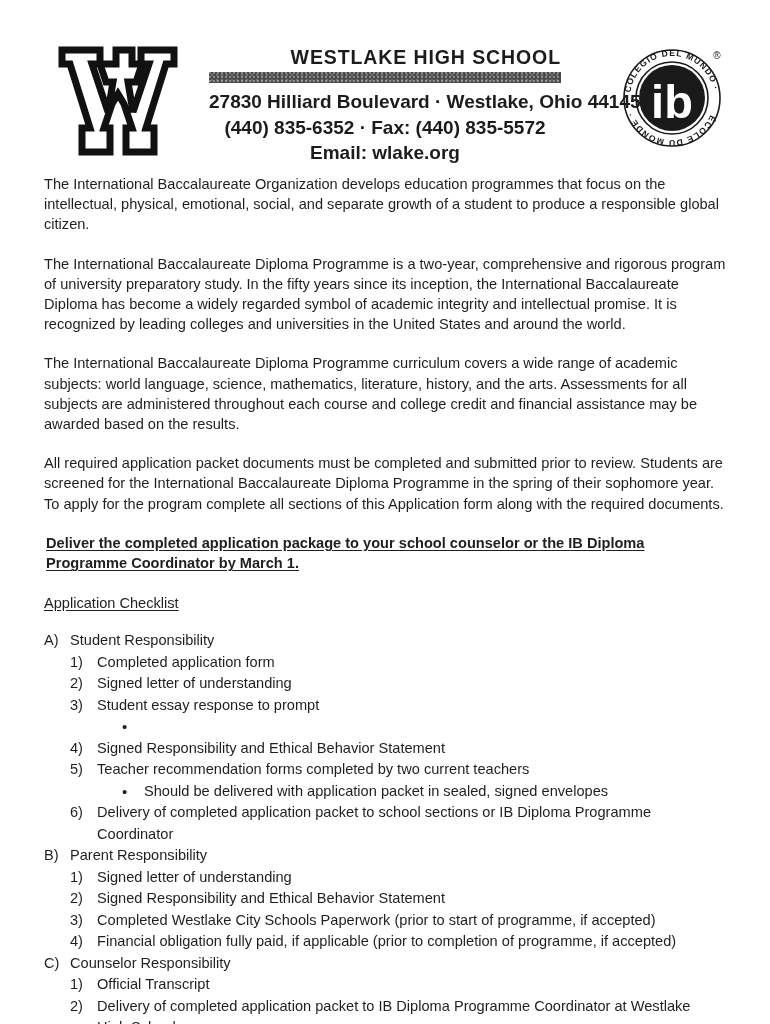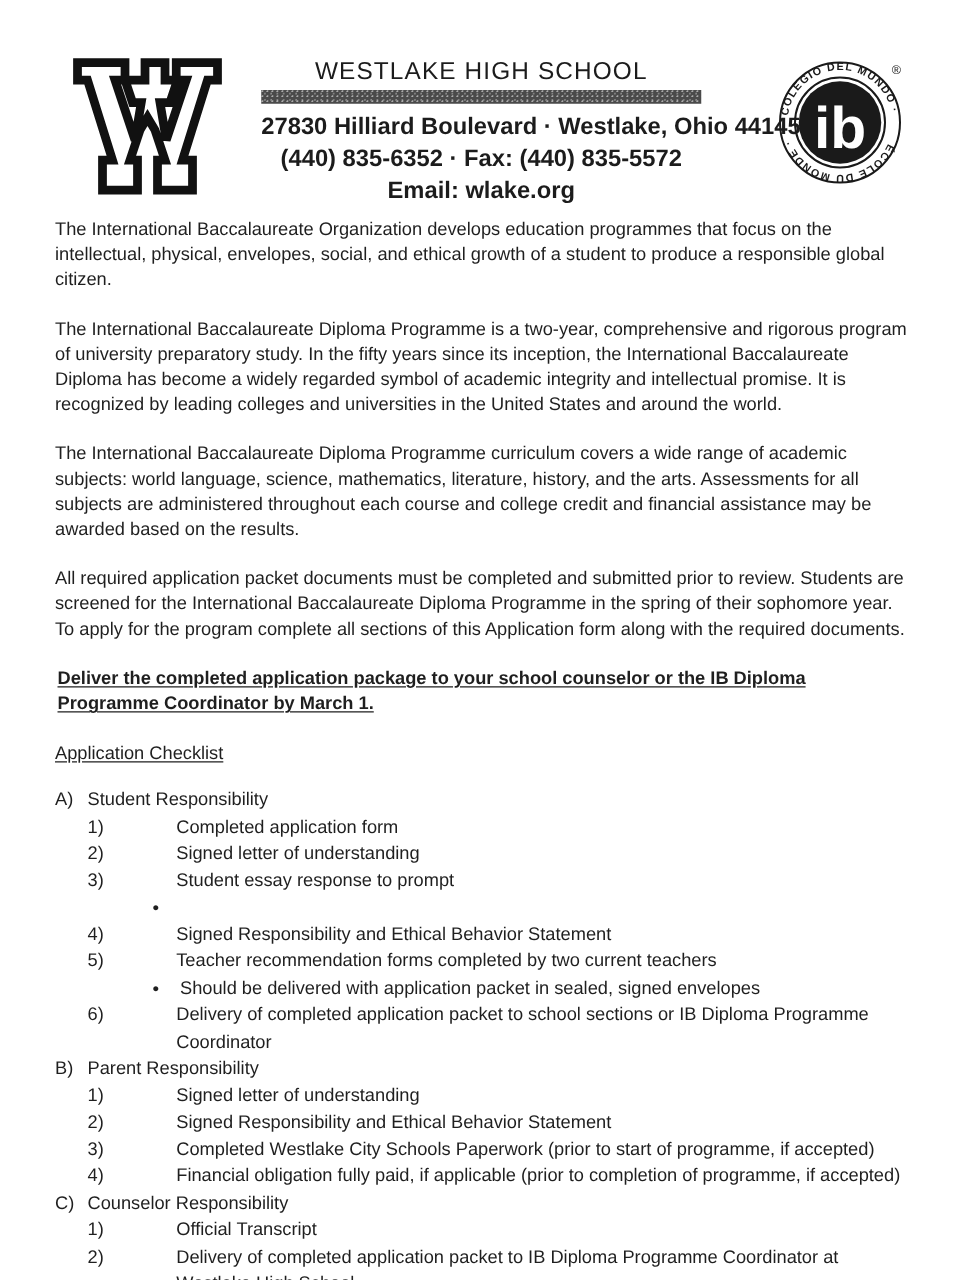--- a/index.html
+++ b/index.html
@@ -44,25 +44,26 @@
   .school-block {
     position: absolute;
     left: 165px;
     top: 6px;
     width: 352px;
     text-align: center;
   }
   .school-name {
     font-family: "Liberation Sans", sans-serif;
     font-size: 19.5px;
-    font-weight: normal;
+    font-weight: bold;
     letter-spacing: 0.9px;
     color: #1c1c1c;
     line-height: 1.15;
     white-space: nowrap;
+    text-align: right;
   }
   .rule-bar {
     margin: 4px 0 6px 0;
     height: 11px;
     width: 100%;
     background-color: #4a4a4a;
     background-image:
       radial-gradient(circle at 1px 1px, rgba(255,255,255,0.55) 0.6px, transparent 0.9px),
       radial-gradient(circle at 3px 3px, rgba(255,255,255,0.35) 0.6px, transparent 0.9px);
     background-size: 4px 4px, 5px 5px;
@@ -133,21 +134,20 @@
     line-height: 21.5px;
   }
   .num-marker {
     width: 27px;
     flex: 0 0 27px;
     text-align: left;
   }
   .num-text {
     flex: 1 1 auto;
     padding-right: 4px;
-    margin-left: 44px;
   }
 
   .bul-row {
     display: flex;
     align-items: flex-start;
     padding-left: 78px;
     line-height: 21.5px;
   }
   .bul-marker {
     width: 22px;
@@ -195,21 +195,21 @@
         </text>
         <text x="54" y="76" text-anchor="middle" font-family="'Liberation Sans', sans-serif" font-size="47" font-weight="bold" fill="#ffffff">ib</text>
         <text x="99" y="17" text-anchor="middle" font-family="'Liberation Sans', sans-serif" font-size="10" fill="#1a1a1a">®</text>
       </svg>
     </div>
 
   </div>
 
   <div class="content">
 
-    <p class="para">The International Baccalaureate Organization develops education programmes that focus on the intellectual, physical, envelopes, social, and ethical growth of a student to produce a responsible global citizen.</p>
+    <p class="para">The International Baccalaureate Organization develops education programmes that focus on the intellectual, physical, emotional, social, and separate growth of a student to produce a responsible global citizen.</p>
     <p class="para">The International Baccalaureate Diploma Programme is a two-year, comprehensive and rigorous program of university preparatory study.  In the fifty years since its inception, the International Baccalaureate Diploma has become a widely regarded symbol of academic integrity and intellectual promise.  It is recognized by leading colleges and universities in the United States and around the world.</p>
     <p class="para">The International Baccalaureate Diploma Programme curriculum covers a wide range of academic subjects: world language, science, mathematics, literature, history, and the arts.  Assessments for all subjects are administered throughout each course and college credit and financial assistance may be awarded based on the results.</p>
     <p class="para">All required application packet documents must be completed and submitted prior to review.  Students are screened for the International Baccalaureate Diploma Programme in the spring of their sophomore year.  To apply for the program complete all sections of this Application form along with the required documents.</p>
 
     <p class="deliver">Deliver the completed application package to your school counselor or the IB Diploma Programme Coordinator by March 1.</p>
 
     <p class="checklist-title">Application Checklist</p>
 
     <div>
 

